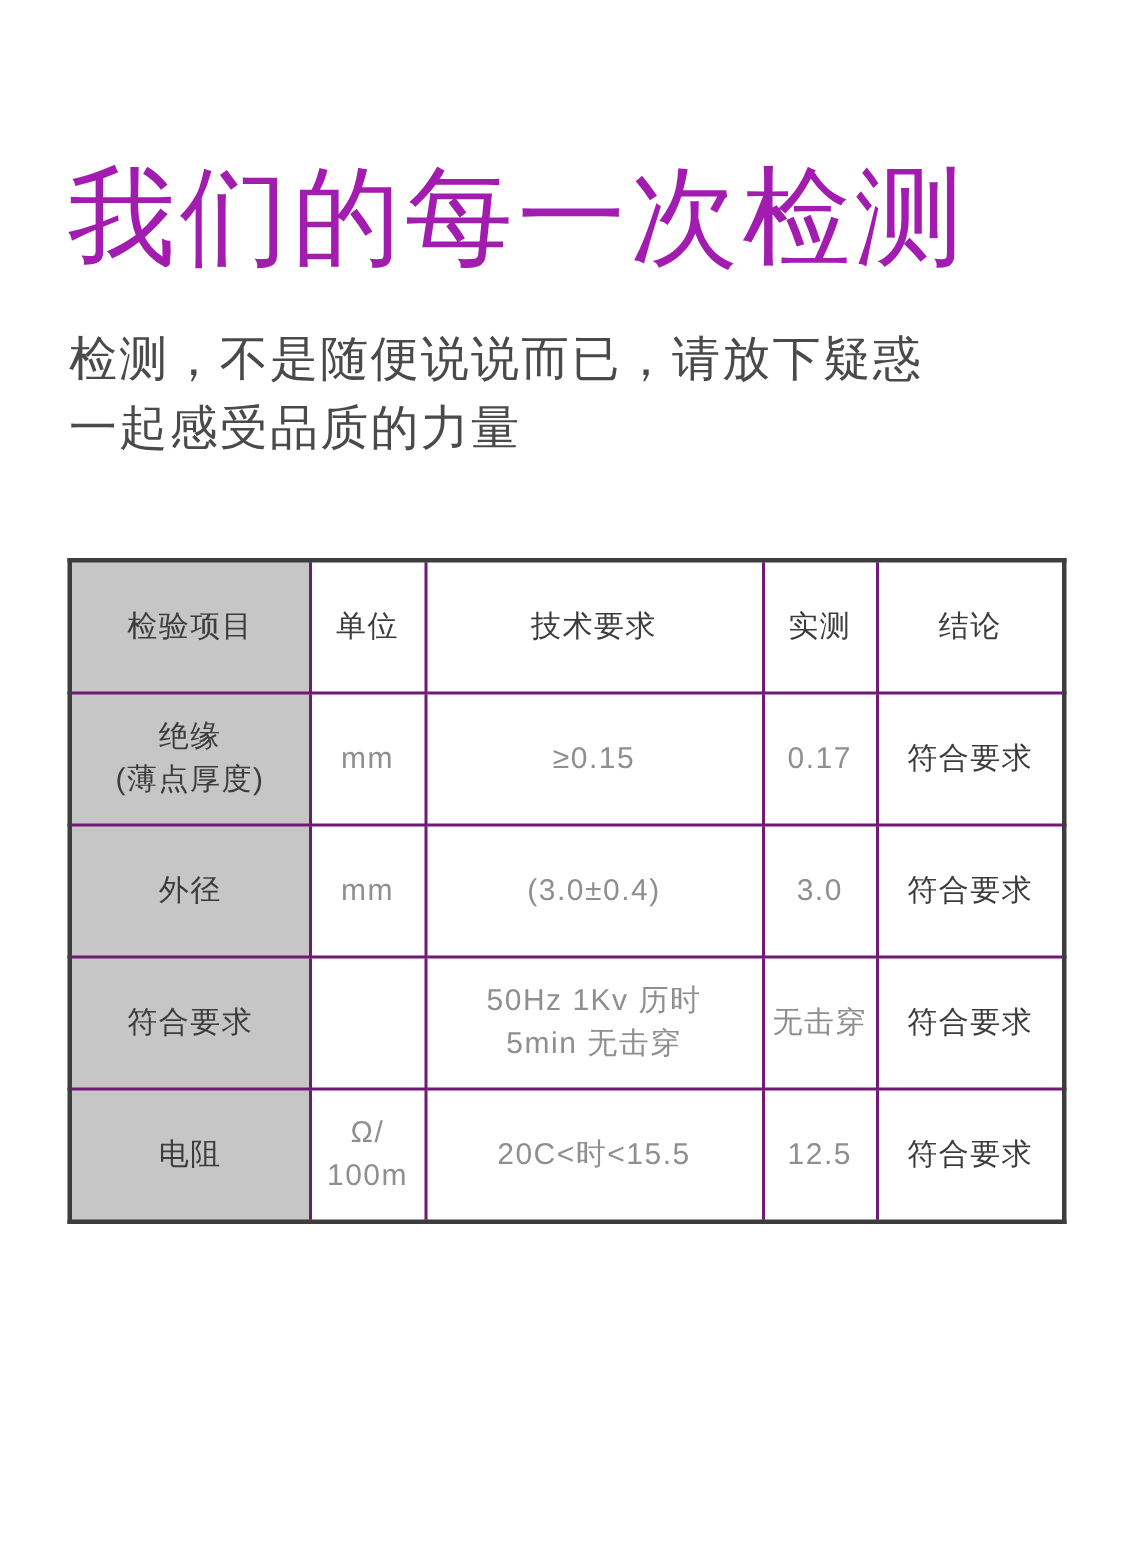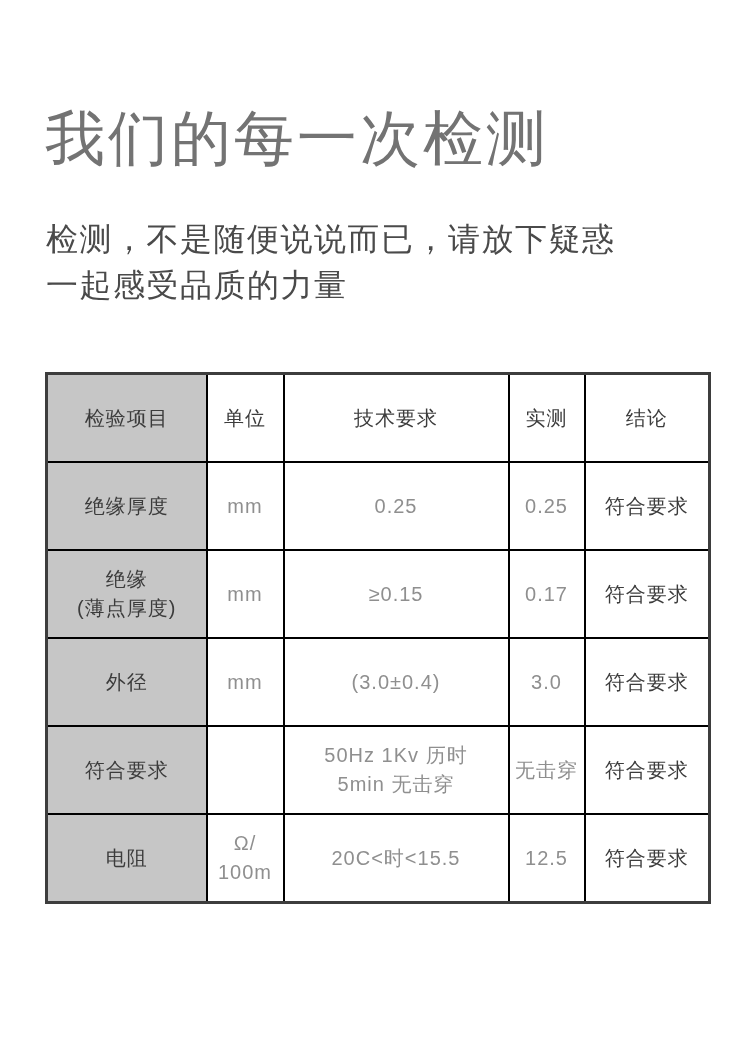--- a/index.html
+++ b/index.html
@@ -5,35 +5,35 @@
   html, body { margin: 0; padding: 0; }
   body {
     width: 750px; height: 1044px;
     background: #ffffff;
     font-family: "Liberation Sans", "DejaVu Sans", sans-serif;
   }
   .page { position: relative; width: 750px; height: 1044px; overflow: hidden; background: #fff; }
 
   .title {
     position: absolute; left: 45px; top: 104px;
-    font-size: 60px; line-height: 1.15; font-weight: 500;
-    color: #737373; letter-spacing: 3px; white-space: nowrap;
+    font-size: 72px; line-height: 1.15; font-weight: 500;
+    color: #a21caf; letter-spacing: 3px; white-space: nowrap;
   }
   .subtitle { position: absolute; left: 46px; font-size: 32px; color: #4a4a4a; letter-spacing: 1.5px; white-space: nowrap; }
   .subtitle.line1 { top: 218px; }
   .subtitle.line2 { top: 264px; }
 
   table.inspect {
     position: absolute; left: 45px; top: 372px;
     width: 663px; table-layout: fixed;
     border-collapse: collapse;
     border: 3px solid #3d3d3d;
   }
   table.inspect td, table.inspect th {
-    border: 2px solid #000000;
+    border: 2px solid #701a75;
     height: 86px;
     text-align: center; vertical-align: middle;
     font-size: 20px; font-weight: normal;
     padding: 0 4px;
     white-space: pre-line;
     line-height: 1.45;
     letter-spacing: 1px;
   }
   .cell-dark { color: #3c3c3c; }
   .cell-muted { color: #8f8f8f; }
@@ -58,27 +58,20 @@
     </colgroup>
     <tbody>
       <tr>
         <th class="col-item">检验项目</th>
         <th class="cell-dark">单位</th>
         <th class="cell-dark">技术要求</th>
         <th class="cell-dark">实测</th>
         <th class="cell-dark">结论</th>
       </tr>
 
-      <tr>
-        <td class="col-item">绝缘厚度</td>
-        <td class="cell-muted">mm</td>
-        <td class="cell-muted">0.25</td>
-        <td class="cell-muted">0.25</td>
-        <td class="cell-dark">符合要求</td>
-      </tr>
 
       <tr>
         <td class="col-item">绝缘
 (薄点厚度)</td>
         <td class="cell-muted">mm</td>
         <td class="cell-muted">≥0.15</td>
         <td class="cell-muted">0.17</td>
         <td class="cell-dark">符合要求</td>
       </tr>
 

